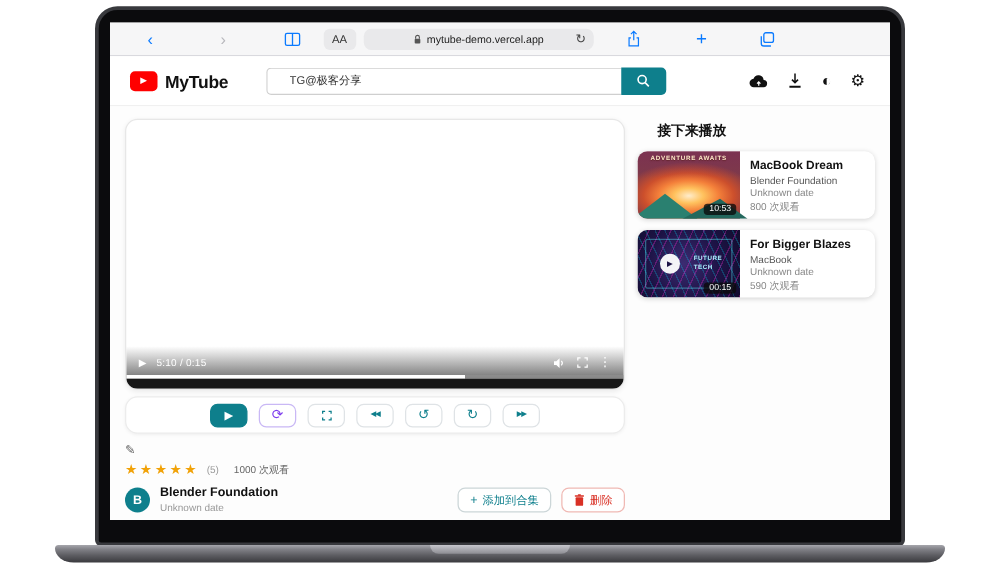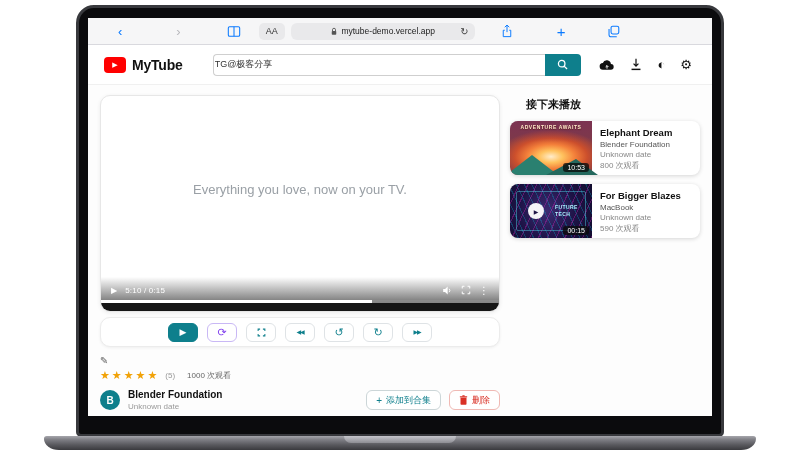--- a/index.html
+++ b/index.html
@@ -40,22 +40,22 @@
 
   
   .site-header { height:40px; background:#fff; border-bottom:1px solid #f0f0f0;
     display:flex; align-items:center; padding:0 16px; }
   .logo { display:flex; align-items:center; gap:6px; }
   .logo-mark { width:22px; height:16px; background:#f00; border-radius:4px;
     display:flex; align-items:center; justify-content:center; }
   .logo-mark span { color:#fff; font-size:7px; line-height:1; }
   .brand { font-size:14px; font-weight:bold; color:#111; letter-spacing:-.2px; }
   .search-wrap { display:flex; margin-left:30px; }
-  .search-input { width:332px; height:22px; border:1px solid #cfcfcf; border-right:none;
-    border-radius:4px 0 0 4px; font-size:9px; padding:0 1px; color:#333; outline:none;
+  .search-input { width:284px; height:22px; border:1px solid #cfcfcf; border-right:none;
+    border-radius:4px 0 0 4px; font-size:9px; padding:0 18px; color:#333; outline:none;
     font-family:"Liberation Sans","DejaVu Sans",sans-serif; }
   .search-btn { width:36px; height:22px; background:#0e7f8c; border:none; border-radius:0 4px 4px 0;
     display:flex; align-items:center; justify-content:center; cursor:pointer; }
   .header-icons { margin-left:auto; display:flex; align-items:center; gap:15px; padding-right:4px; }
   .hicon { font-size:13px; color:#111; line-height:1; }
 
   
   .main { display:flex; padding:10px 12px 0 12px; gap:10px; background:#fdfdfd; height:331px; }
   .left-col { width:400px; flex:none; }
 
@@ -219,21 +219,20 @@
           </span>
           <span class="hicon">◐</span>
           <span class="hicon">⚙</span>
         </div>
       </div>
 
       <div class="main">
         <div class="left-col">
 
           <div class="player-card">
-            <div class="video-msg">Everything you love, now on your TV.</div>
             <div class="native-controls">
               <span class="nc-play">▶</span>
               <span class="nc-time">5:10 / 0:15</span>
               <span class="nc-spacer"></span>
               <span>
                 <svg width="11" height="11" viewBox="0 0 14 14">
                     <path d="M1.5 5.2v3.6h2.4L7.2 12V2L3.9 5.2z" fill="#fff"></path>
                     <path d="M9 4.8a3.2 3.2 0 0 1 0 4.4" stroke="#fff" stroke-width="1.2" fill="none"></path>
                   </svg>
               </span>
@@ -305,21 +304,21 @@
           <div class="sidebar-heading">接下来播放</div>
 
           <div class="video-card">
             <div class="thumb thumb-1">
               <span class="thumb-text1">ADVENTURE AWAITS</span>
               <i class="mt mt-l"></i>
                 <i class="mt mt-r"></i>
               <span class="duration">10:53</span>
             </div>
             <div class="vc-meta">
-              <div class="vc-title">Elephant Dream</div>
+              <div class="vc-title">MacBook Dream</div>
               <div class="vc-channel">Blender Foundation</div>
               <div class="vc-date">Unknown date</div>
               <div class="vc-views">800 次观看</div>
             </div>
           </div>
 
           <div class="video-card">
             <div class="thumb thumb-2">
               <span class="play-circle">▶</span>
               <span class="thumb-text2">FUTURE TECH</span>

